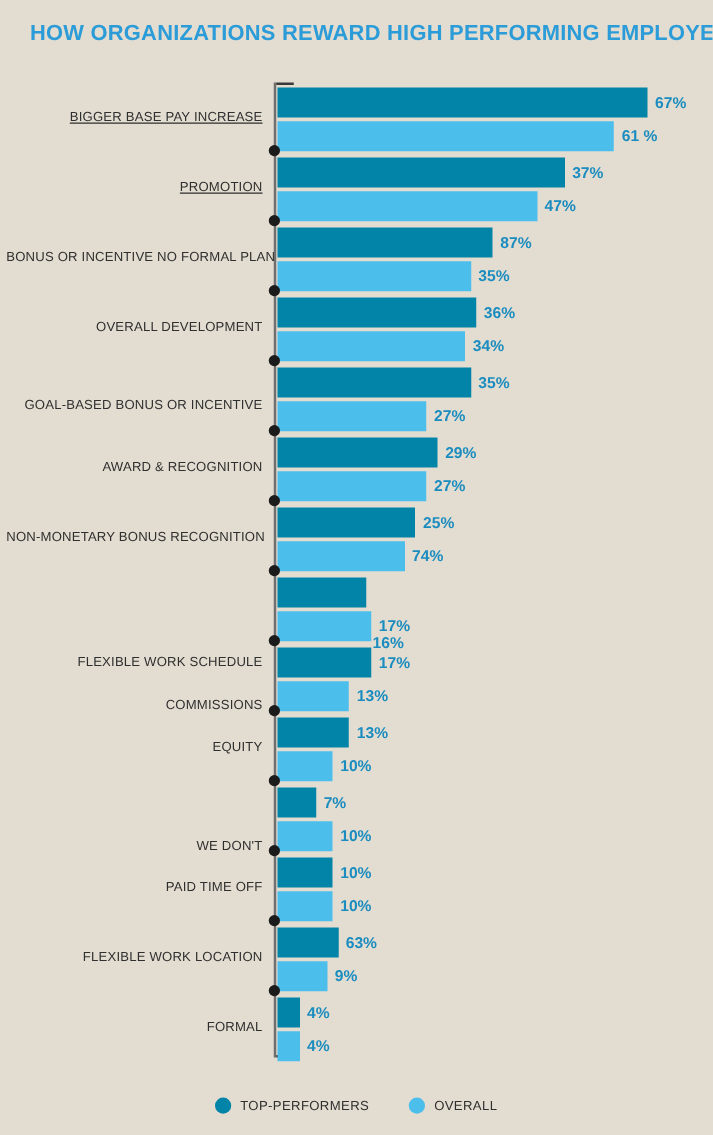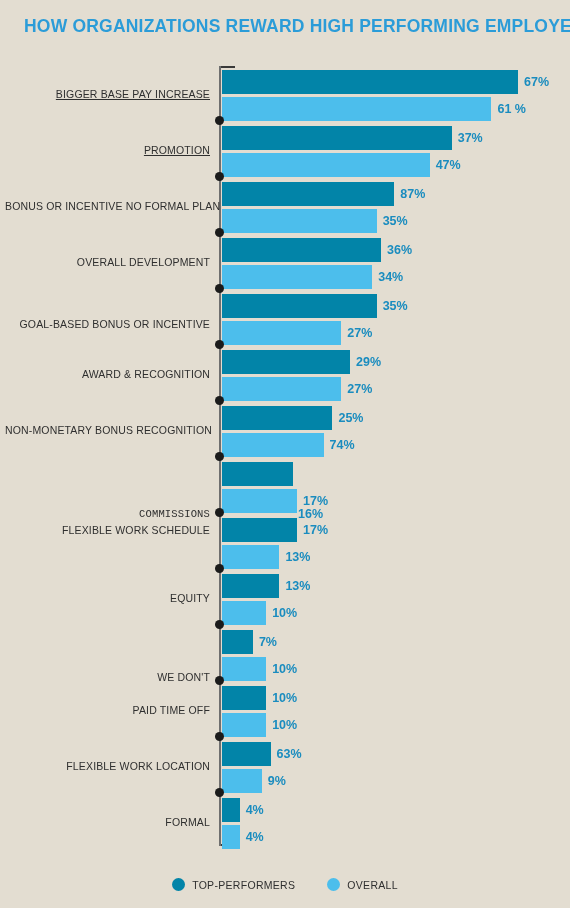--- a/index.html
+++ b/index.html
@@ -196,21 +196,21 @@
         <div class="row" style="top: 0px;">
           <div class="node-dot" style="top: 390px;"></div>
           <div class="cat-label" style="top: 418px; margin-top: 44px;">FLEXIBLE WORK SCHEDULE</div>
           <div class="bar top" style="top: 400px; width: 70.6866px;"></div>
           <div class="val" style="top: 400px; left: 298px; margin-top: 40px;">16%</div>
           <div class="bar bot" style="top: 427px; width: 75.1045px;"></div>
           <div class="val" style="top: 427px; left: 303.104px;">17%</div>
         </div>
         <div class="row" style="top: 0px;">
           <div class="node-dot" style="top: 446px;"></div>
-          <div class="cat-label" style="top: 446px; font-family: Liberation Mono, monospace;">COMMISSIONS</div>
+          <div class="cat-label" style="top: 496px;">COMMISSIONS</div>
           <div class="bar top" style="top: 456px; width: 75.1045px;"></div>
           <div class="val" style="top: 456px; left: 303.104px;">17%</div>
           <div class="bar bot" style="top: 483px; width: 57.4328px;"></div>
           <div class="val" style="top: 483px; left: 285.433px;">13%</div>
         </div>
         <div class="row" style="top: 0px;">
           <div class="node-dot" style="top: 502px;"></div>
           <div class="cat-label" style="top: 530px;">EQUITY</div>
           <div class="bar top" style="top: 512px; width: 57.4328px;"></div>
           <div class="val" style="top: 512px; left: 285.433px;">13%</div>

